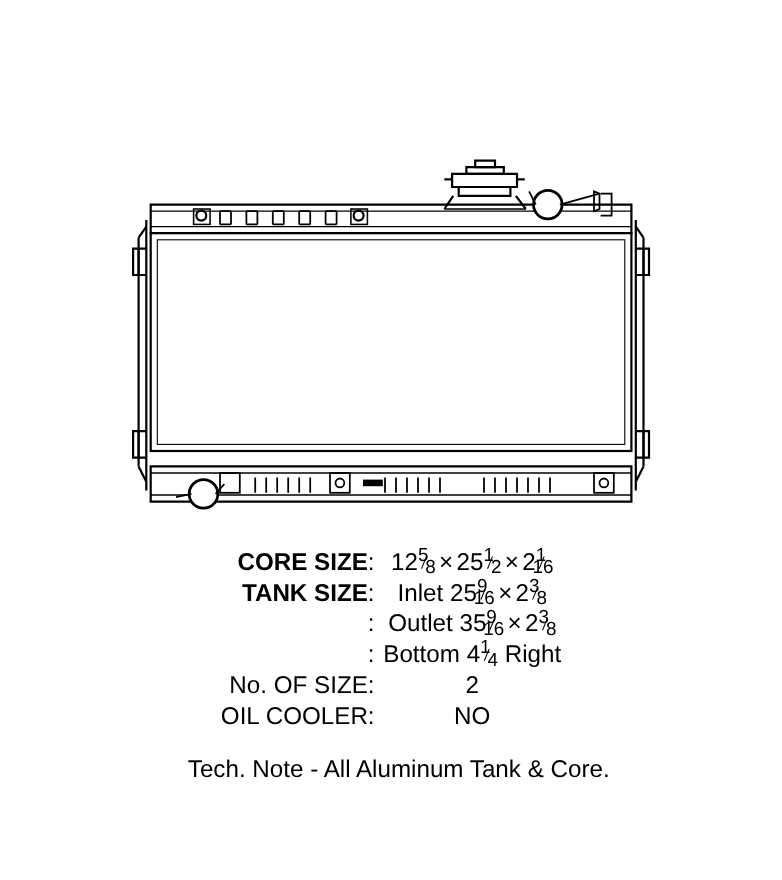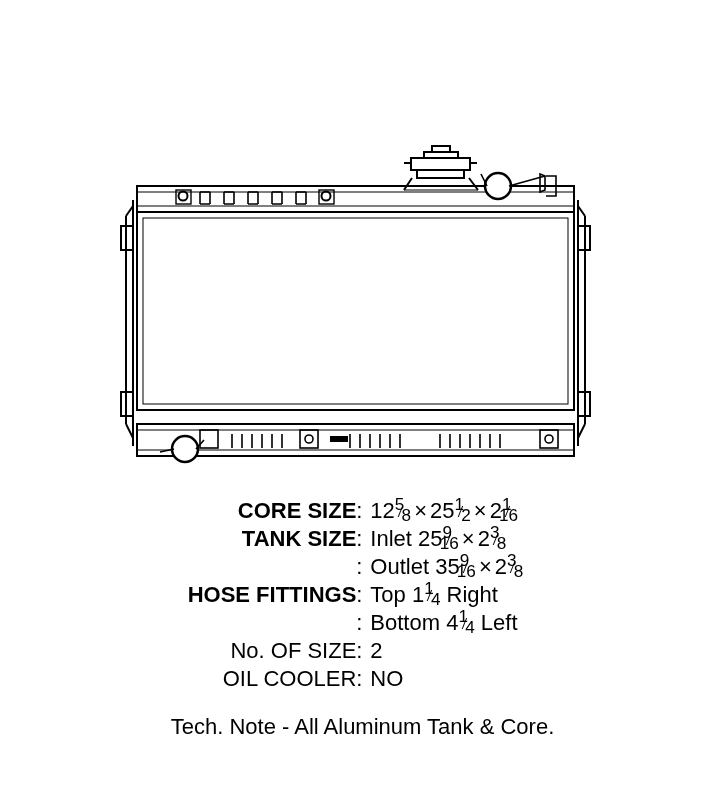--- a/index.html
+++ b/index.html
@@ -52,21 +52,21 @@
   }
   td.label.plain {
     font-weight: normal;
   }
   td.colon {
     width: 14px;
     text-align: left;
     padding-right: 4px;
   }
   td.value {
-    text-align: left;
+    text-align: center;
   }
   .note {
     text-align: center;
     font-size: 22px;
     margin-top: 20px;
     padding-left: 14px;
   }
   
   .frac {
     display: inline-block;
@@ -224,28 +224,23 @@
             <td class="label">TANK SIZE</td>
             <td class="colon">:</td>
             <td class="value"><span>Inlet 25</span><span class="frac"><span class="num">9</span><span class="bar"></span><span class="den">16</span></span><span class="times">×</span><span>2</span><span class="frac"><span class="num">3</span><span class="bar"></span><span class="den">8</span></span></td>
           </tr>
           <tr>
             <td class="label"></td>
             <td class="colon">:</td>
             <td class="value"><span>Outlet 35</span><span class="frac"><span class="num">9</span><span class="bar"></span><span class="den">16</span></span><span class="times">×</span><span>2</span><span class="frac"><span class="num">3</span><span class="bar"></span><span class="den">8</span></span></td>
           </tr>
           <tr>
-            <td class="label">HOSE FITTINGS</td>
-            <td class="colon">:</td>
-            <td class="value"><span>Top 1</span><span class="frac"><span class="num">1</span><span class="bar"></span><span class="den">4</span></span><span> Right</span></td>
-          </tr>
-          <tr>
             <td class="label"></td>
             <td class="colon">:</td>
-            <td class="value"><span>Bottom 4</span><span class="frac"><span class="num">1</span><span class="bar"></span><span class="den">4</span></span><span> Left</span></td>
+            <td class="value"><span>Bottom 4</span><span class="frac"><span class="num">1</span><span class="bar"></span><span class="den">4</span></span><span> Right</span></td>
           </tr>
           <tr>
             <td class="label plain">No. OF SIZE</td>
             <td class="colon">:</td>
             <td class="value"><span>2</span></td>
           </tr>
           <tr>
             <td class="label plain">OIL COOLER</td>
             <td class="colon">:</td>
             <td class="value"><span>NO</span></td>

